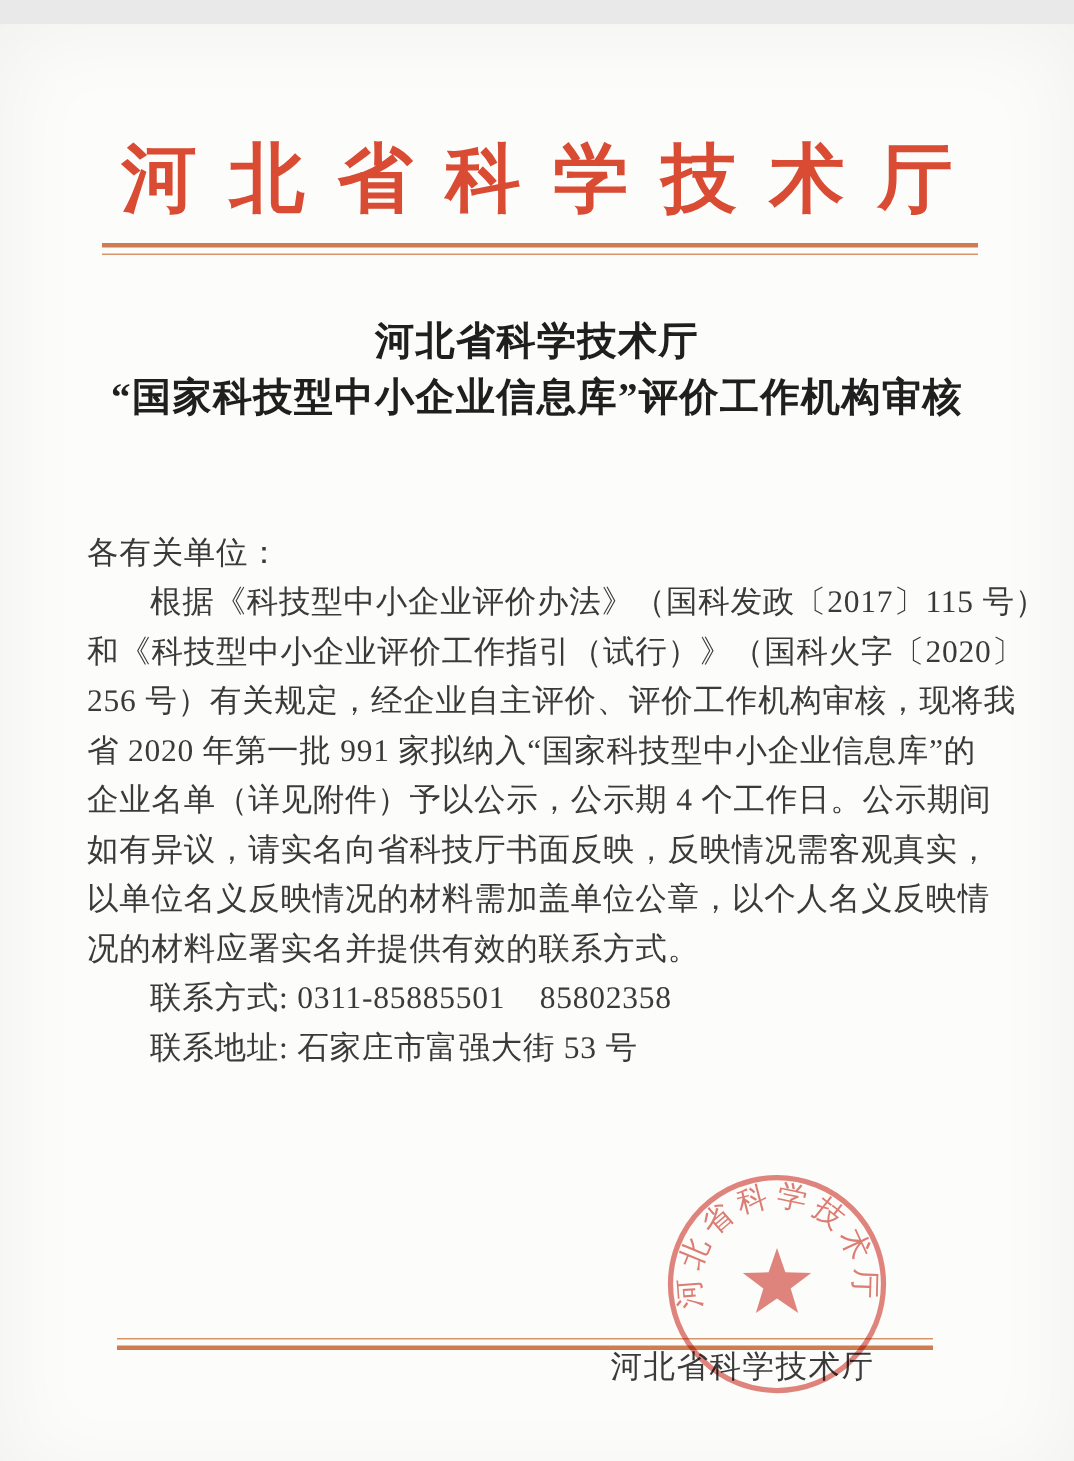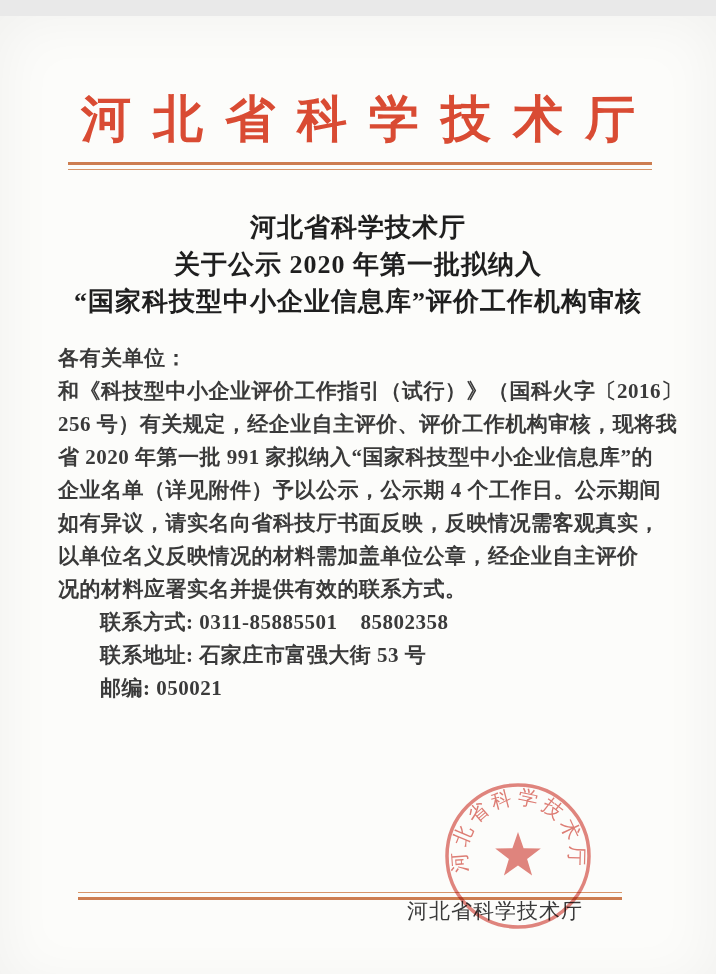--- a/index.html
+++ b/index.html
@@ -35,25 +35,24 @@
   .doc-title{
     position:absolute;top:193px;left:30px;right:30px;
     text-align:center;
     font-size:26px;font-weight:700;
     line-height:37px;
     color:#1f1f1f;
     letter-spacing:1px;
   }
   
   .doc-body{
-    position:absolute;top:326px;left:58px;width:606px;
+    position:absolute;top:336px;left:58px;width:606px;
     font-size:21px;
     line-height:33px;
     letter-spacing:0.5px;
-    font-weight:bold;
   }
   .doc-line{white-space:pre;}
   .doc-line.indent{padding-left:42px;}
   
   .signature{
     position:absolute;top:800px;left:407px;
     font-size:21px;line-height:38px;
     letter-spacing:1px;
     white-space:pre;
   }
@@ -68,36 +67,35 @@
 </head>
 <body>
 
 <div class="page">
 
   <div class="letterhead">河北省科学技术厅</div>
   <div class="rule rule-top"></div>
 
   <div class="doc-title">
     <div>河北省科学技术厅</div>
-    <div>关于公示 2020 年第一批拟纳入</div>
     <div>“国家科技型中小企业信息库”评价工作机构审核</div>
   </div>
 
   <div class="doc-body">
     <div class="doc-line">各有关单位：</div>
-    <div class="doc-line">和《科技型中小企业评价工作指引（试行）》（国科火字〔2016〕</div>
+    <div class="doc-line indent">根据《科技型中小企业评价办法》（国科发政〔2017〕115 号）</div>
+    <div class="doc-line">和《科技型中小企业评价工作指引（试行）》（国科火字〔2020〕</div>
     <div class="doc-line">256 号）有关规定，经企业自主评价、评价工作机构审核，现将我</div>
     <div class="doc-line">省 2020 年第一批 991 家拟纳入“国家科技型中小企业信息库”的</div>
     <div class="doc-line">企业名单（详见附件）予以公示，公示期 4 个工作日。公示期间</div>
     <div class="doc-line">如有异议，请实名向省科技厅书面反映，反映情况需客观真实，</div>
-    <div class="doc-line">以单位名义反映情况的材料需加盖单位公章，经企业自主评价</div>
+    <div class="doc-line">以单位名义反映情况的材料需加盖单位公章，以个人名义反映情</div>
     <div class="doc-line">况的材料应署实名并提供有效的联系方式。</div>
     <div class="doc-line indent">联系方式: 0311-85885501    85802358</div>
     <div class="doc-line indent">联系地址: 石家庄市富强大街 53 号</div>
-    <div class="doc-line indent">邮编: 050021</div>
   </div>
 
   <div class="signature">
     <div>河北省科学技术厅</div>
     
   </div>
 
   <div class="rule rule-bottom"></div>
 
   <svg class="seal" viewBox="0 0 160 160">

